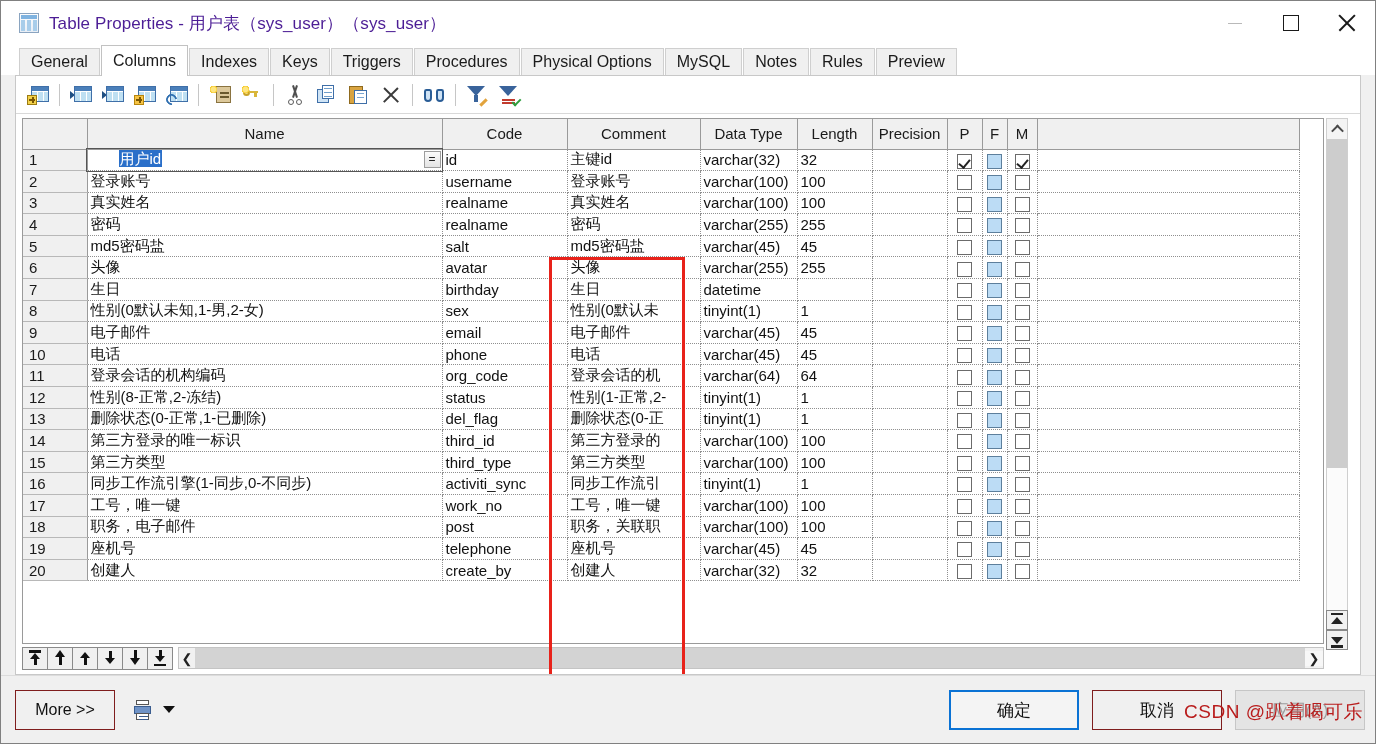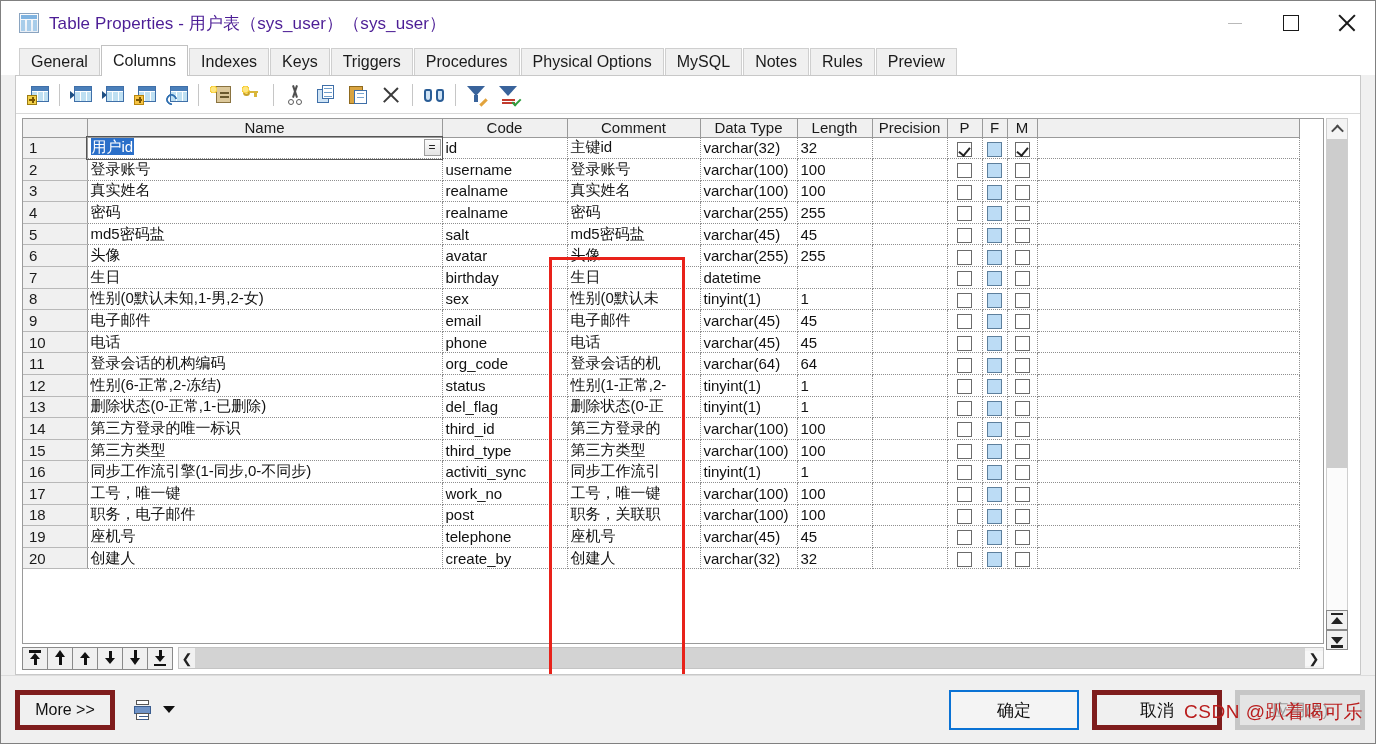--- a/index.html
+++ b/index.html
@@ -202,21 +202,21 @@
   .funnel .bars { position:absolute; left:3px; bottom:0; width:13px; height:2px; background:#c23b2e; box-shadow:0 -3px 0 #c23b2e; }
 
   
   .gridwrap { flex:1 1 auto; display:flex; position:relative; overflow:hidden; }
   .gridarea {
     position:absolute; left:6px; top:4px; right:36px; bottom:30px;
     border:1px solid #9a9a9a; background:#ffffff; overflow:hidden;
   }
   table.grid-t { border-collapse:collapse; table-layout:fixed; width:1277px; font-size:15px; }
   table.grid-t th {
-    height:18px; background:#f0f0f0; border:1px solid #9a9a9a;
+    height:30px; background:#f0f0f0; border:1px solid #9a9a9a;
     border-top:none; border-left:none;
     font-weight:normal; color:#1a1a1a; font-size:15px;
     padding:0 3px; text-align:center; white-space:nowrap; overflow:hidden;
   }
   table.grid-t th.rowhdr { width:64px; border-left:none; }
   table.grid-t td {
     height:21.6px; padding:0 3px; white-space:nowrap; overflow:hidden;
     border-right:1px dotted #8f8f8f; border-bottom:1px dotted #8f8f8f;
     font-size:15px; color:#111; vertical-align:middle;
   }
@@ -229,21 +229,21 @@
   td.c-comment { width:133px; }
   td.c-dtype { width:97px; }
   td.c-len { width:75px; }
   td.c-prec { width:75px; }
   td.c-chk { width:35px; text-align:center; padding:0; }
   td.c-f { width:25px; text-align:center; padding:0; }
   td.c-m { width:30px; text-align:center; padding:0; }
   td.c-tail { width:auto; }
 
   .sel-text {
-    background:#2a6fc9; color:#ffffff; padding:0 1px;
+    background:#2a6fc9; color:#ffffff; padding:0 1px;margin-left:28px;
   }
   .cell-drop {
     position:absolute; right:1px; top:1.5px; width:17px; height:17px;
     background:linear-gradient(#fbfbfb,#e4e4e4); border:1px solid #9d9d9d;
     font-size:12px; line-height:15px; text-align:center; color:#222;
   }
   .ck {
     width:15px; height:15px; border:1px solid #6b6b6b; background:#ffffff;
     display:inline-block; position:relative; vertical-align:middle;
   }
@@ -308,21 +308,21 @@
     position:absolute; left:533px; top:143px; width:136px; height:510px;
     border:3px solid #e8221a; pointer-events:none; z-index:40;
   }
 
   
   .footer {
     flex:0 0 68px; height:68px; position:relative;
     border-top:1px solid #dcdcdc; background:#f0f0f0;
   }
   .btn {
-    height:40px; background:#f0f0f0; border:5px solid #7f1d1d;
+    height:40px; background:#f0f0f0; border:1px solid #7f1d1d;
     font-size:17px; color:#111; display:flex; align-items:center; justify-content:center;
     position:absolute; white-space:nowrap;
   }
   .btn.more { left:14px; top:14px; width:100px; font-size:16px; }
   .btn.default { border:2px solid #0a72d4; background:#f4f4f4; }
   .btn.disabled { color:#9c9c9c; background:#e4e4e4; border-color:#c6c6c6; }
   .printbtn {
     position:absolute; left:128px; top:20px; width:26px; height:28px;
     display:flex; align-items:center; justify-content:center;
   }
@@ -637,21 +637,21 @@
                 <td class="c-dtype">varchar(64)</td>
                 <td class="c-len">64</td>
                 <td class="c-prec"></td>
                 <td class="c-chk"><span class="ck"></span></td>
                 <td class="c-f"><span class="ck blue"></span></td>
                 <td class="c-m"><span class="ck"></span></td>
                 <td class="c-tail"></td>
               </tr>
               <tr>
                 <td class="rownum">12</td>
-                <td class="c-name">性别(6-正常,2-冻结)</td>
+                <td class="c-name">性别(8-正常,2-冻结)</td>
                 <td class="c-code">status</td>
                 <td class="c-comment">性别(1-正常,2-</td>
                 <td class="c-dtype">tinyint(1)</td>
                 <td class="c-len">1</td>
                 <td class="c-prec"></td>
                 <td class="c-chk"><span class="ck"></span></td>
                 <td class="c-f"><span class="ck blue"></span></td>
                 <td class="c-m"><span class="ck"></span></td>
                 <td class="c-tail"></td>
               </tr>

